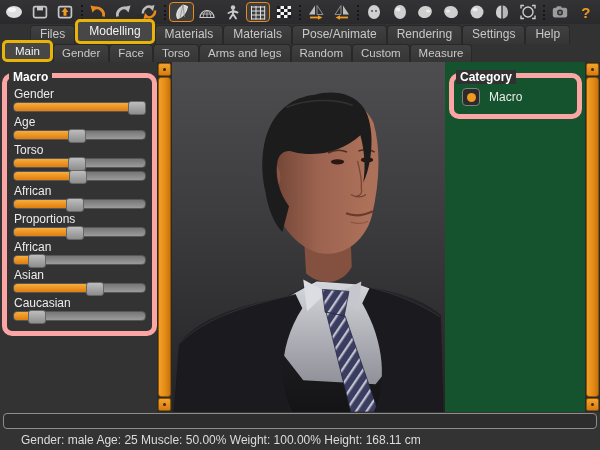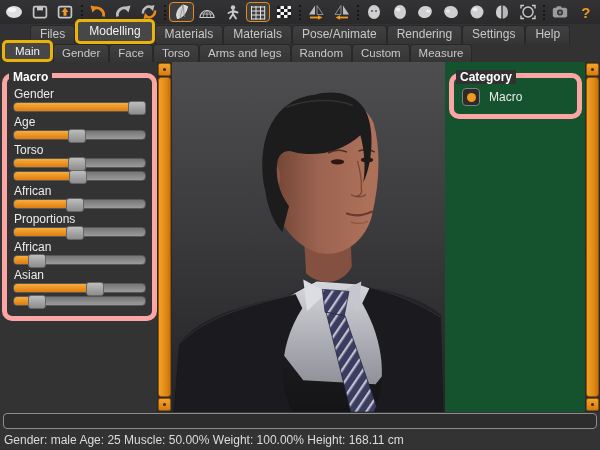--- a/index.html
+++ b/index.html
@@ -64,21 +64,21 @@
   
   .cat-option{display:flex;align-items:center;gap:9px;padding:1px 2px;cursor:pointer;}
   .radio{width:16px;height:16px;flex:none;border:1px solid #808080;border-radius:4px;background:#2b2b2b;
          display:flex;align-items:center;justify-content:center;}
   .radio-dot{width:9px;height:9px;border-radius:50%;background:#F09A20;}
   .cat-label{font-size:12px;color:#ececec;}
 
   
   .progress-row{height:19px;flex:none;background:#333;padding:1px 3px 0;}
   .progress-bar{height:14px;border:1px solid #8d8d8d;border-radius:4px;background:#2d2d2d;}
-  .status-bar{height:17px;flex:none;font-size:12px;line-height:15px;color:#dcdcdc;padding:1px 0 0 4px;white-space:nowrap;}
+  .status-bar{height:17px;flex:none;font-size:12px;line-height:15px;color:#dcdcdc;padding:1px 0 0 21px;white-space:nowrap;}
 </style>
 </head>
 <body>
 
 <div class="window">
 
   <div class="toolbar">
     <button class="tbtn">
       <svg width="20" height="18" viewBox="0 0 20 18">
         <ellipse cx="10" cy="9" rx="8" ry="6" fill="#dedede"></ellipse>
@@ -307,20 +307,21 @@
           </div>
         </div>
         <div class="slider">
           <div class="slabel">Asian</div>
           <div class="strack">
             <div class="sfill" style="width: 61%;"></div>
             <div class="shandle" style="left: calc(61% - 8px);"></div>
           </div>
         </div>
         <div class="slider">
+          <div class="slabel">Caucasian</div>
           <div class="strack">
             <div class="sfill" style="width: 17%;"></div>
             <div class="shandle" style="left: calc(17% - 8px);"></div>
           </div>
         </div>
 
       </div>
     </div>
 
     <div class="vscroll">

